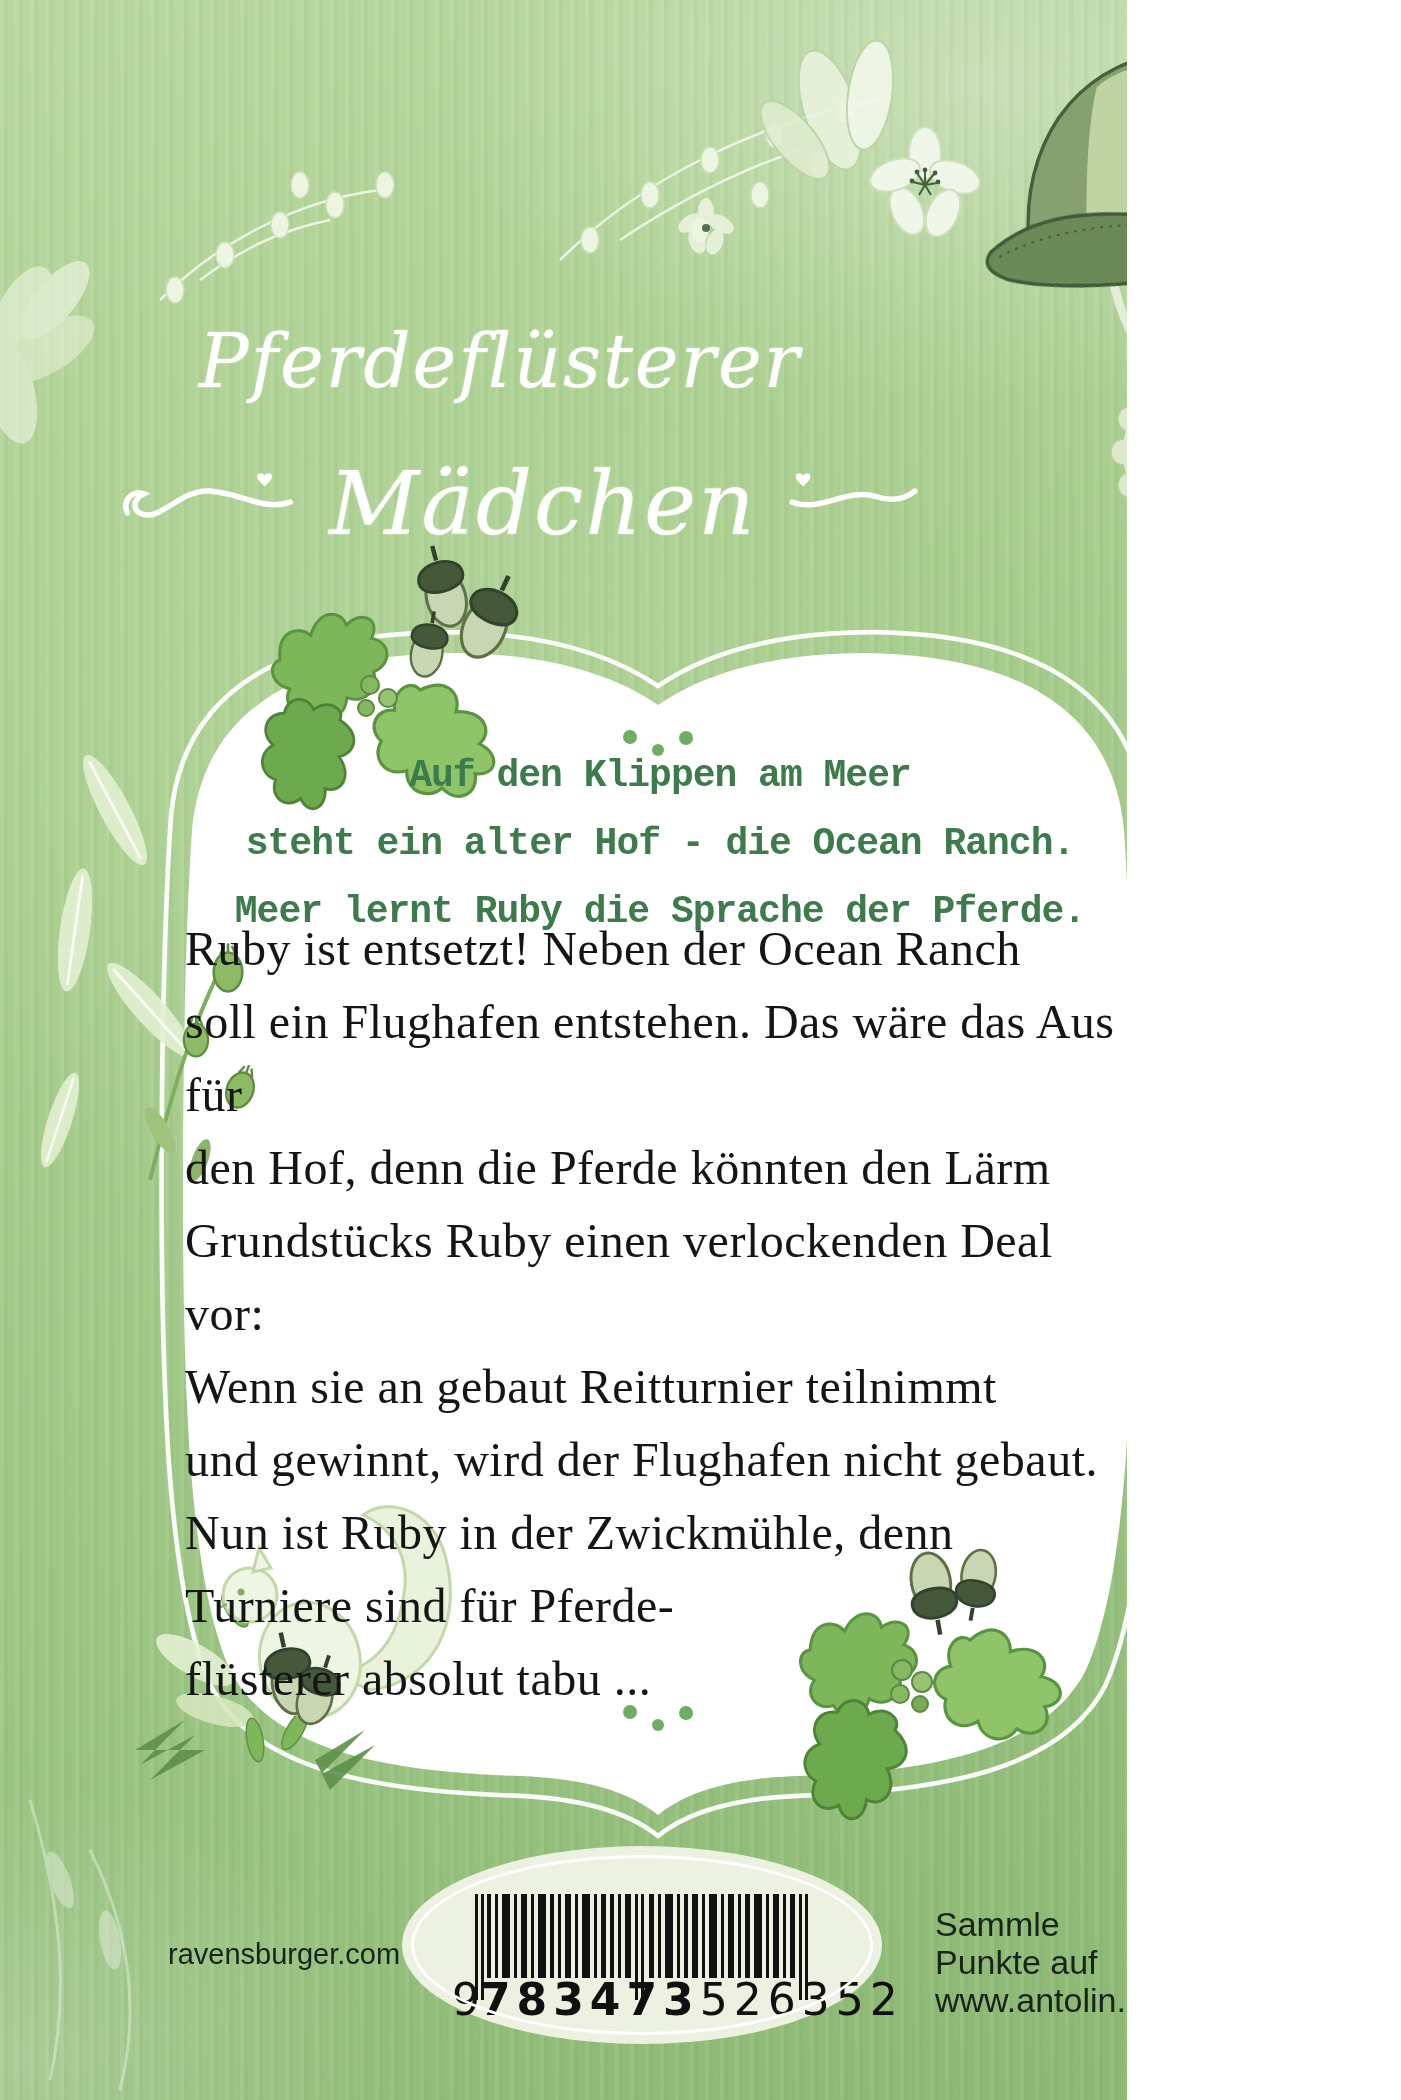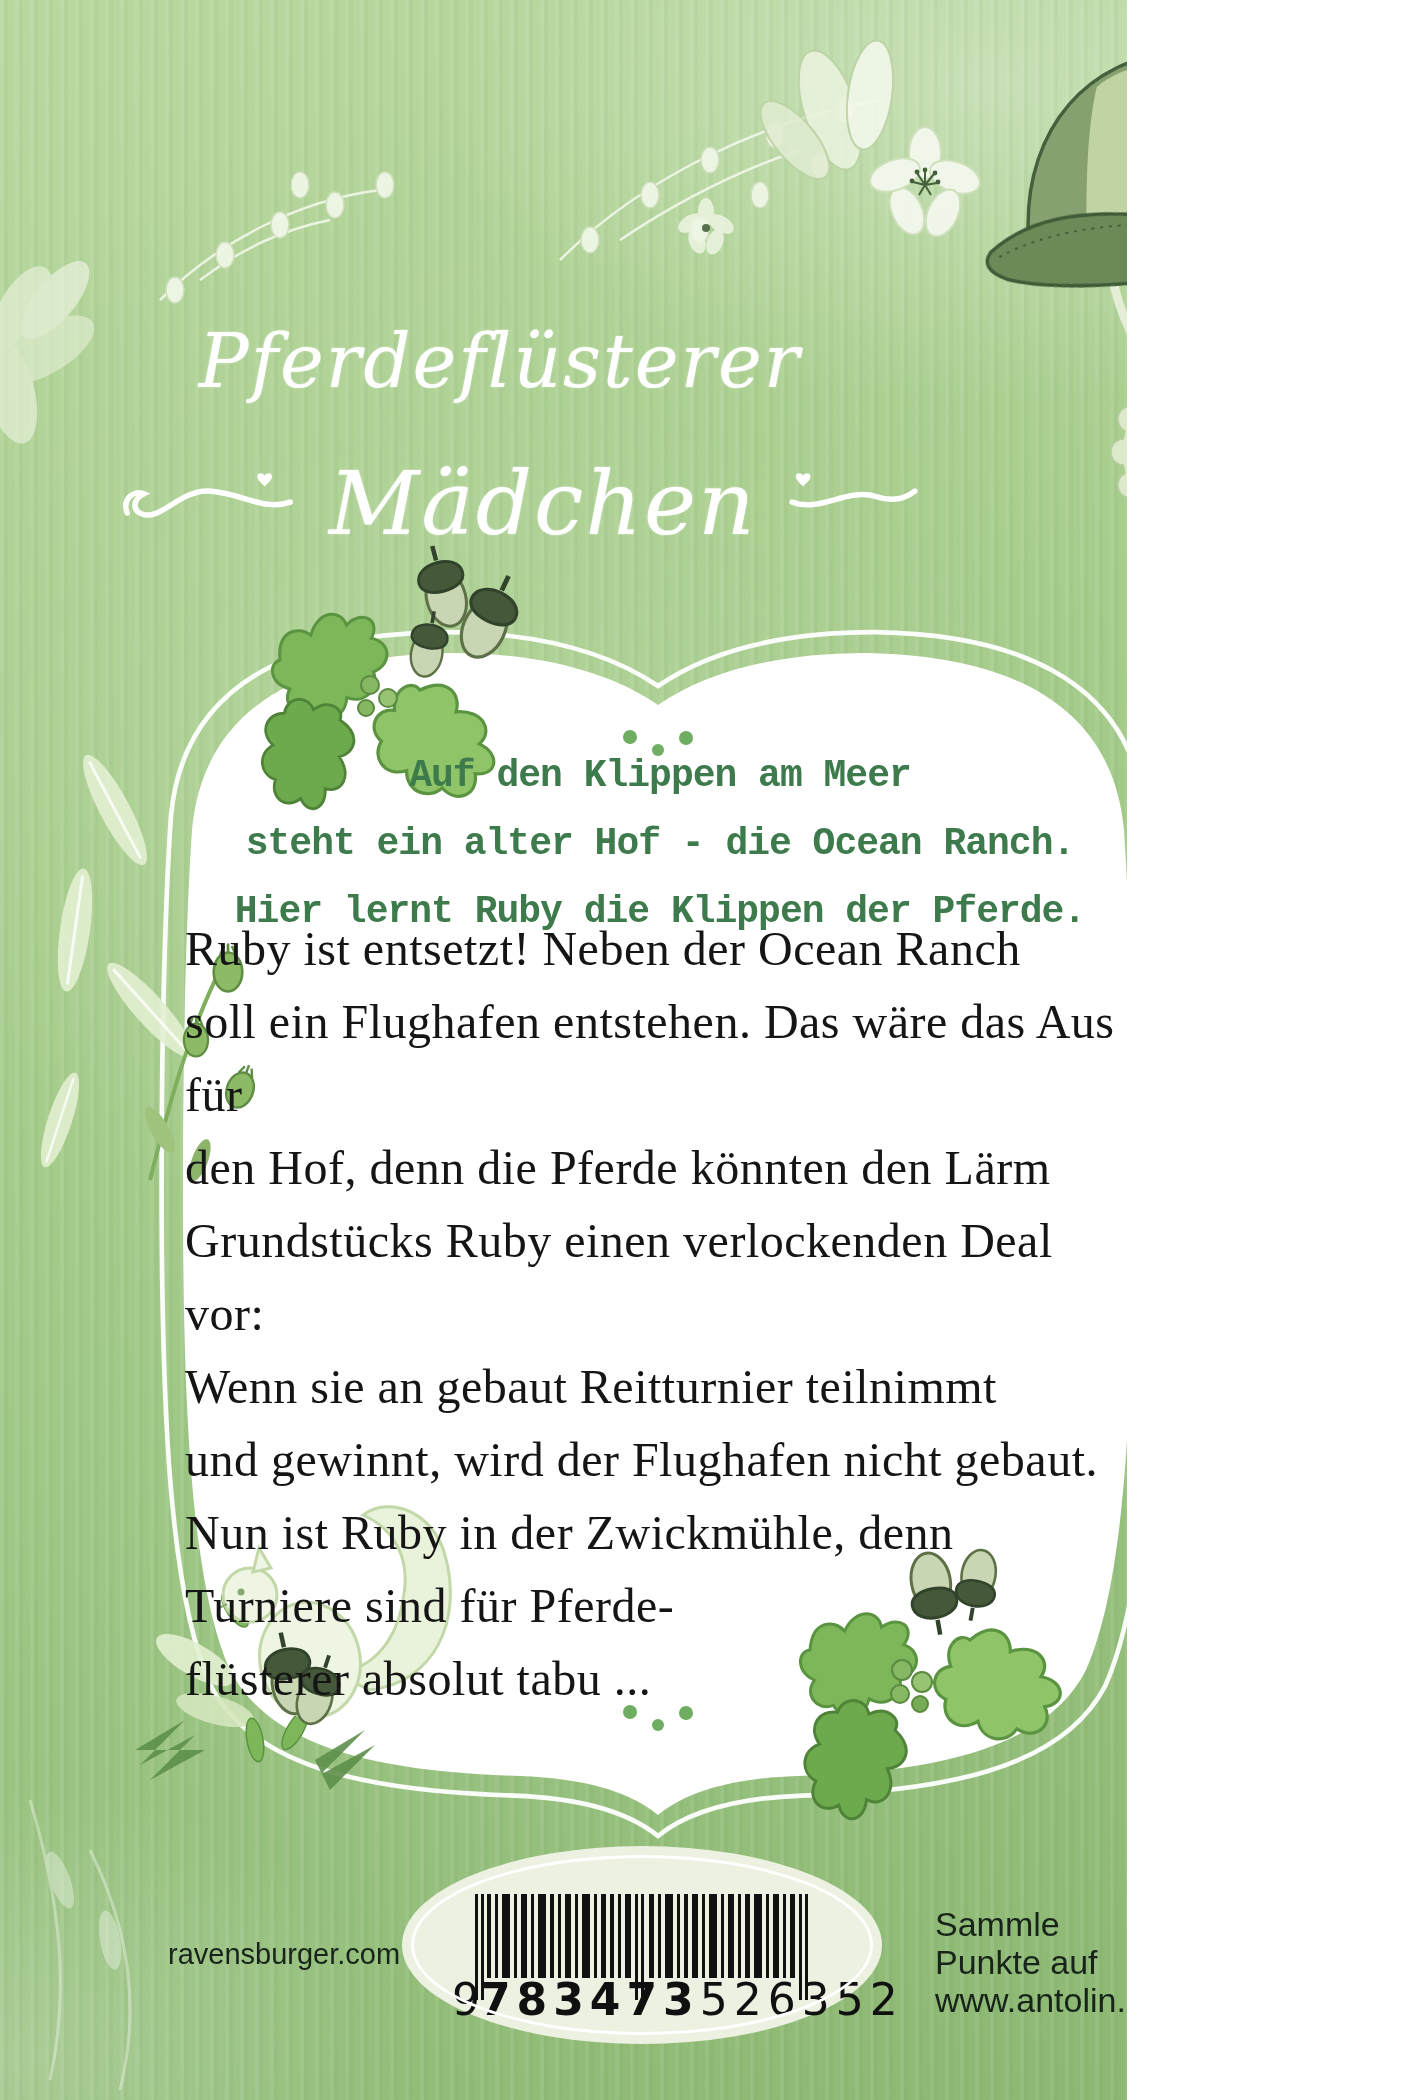--- a/index.html
+++ b/index.html
@@ -350,21 +350,21 @@
     <span class="title-line2">Mädchen</span>
     <svg width="150" height="70" viewBox="0 0 150 70">
       <use href="#heart" x="14" y="2" fill="#ffffff"></use>
       <path d="M10,34 C40,46 70,18 102,28 C120,34 134,30 144,22" stroke="#ffffff" stroke-width="6" fill="none" stroke-linecap="round"></path>
     </svg>
   </div>
 
   <div class="teaser">
     <div>Auf den Klippen am Meer</div>
     <div>steht ein alter Hof - die Ocean Ranch.</div>
-    <div>Hier lernt Ruby die Klippen der Pferde.</div>
+    <div>Meer lernt Ruby die Sprache der Pferde.</div>
   </div>
 
   <div class="blurb">
     <div>Ruby ist entsetzt! Neben der Ocean Ranch</div>
     <div>soll ein Flughafen entstehen. Das wäre das Aus für</div>
     <div>den Hof, denn die Pferde könnten den Lärm</div>
     <div>Grundstücks Ruby einen verlockenden Deal vor:</div>
     <div>Wenn sie an gebaut Reitturnier teilnimmt</div>
     <div>und gewinnt, wird der Flughafen nicht gebaut.</div>
     <div>Nun ist Ruby in der Zwickmühle, denn</div>

